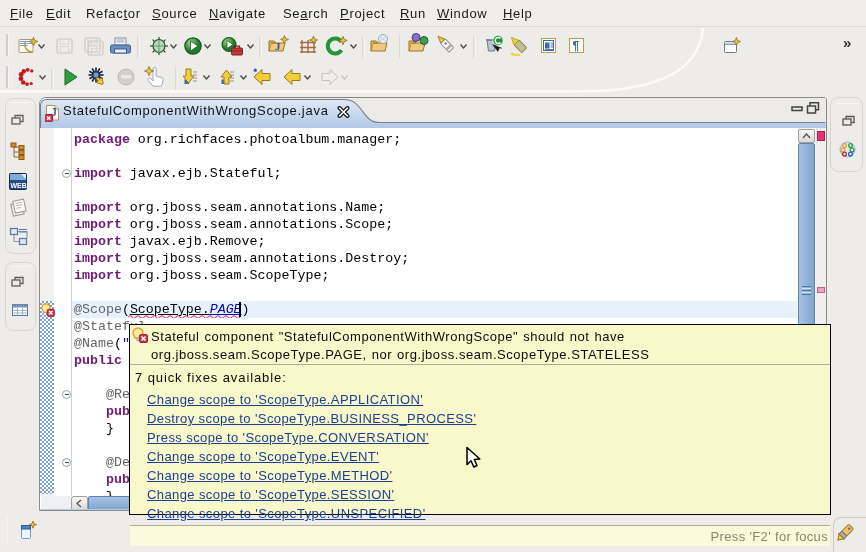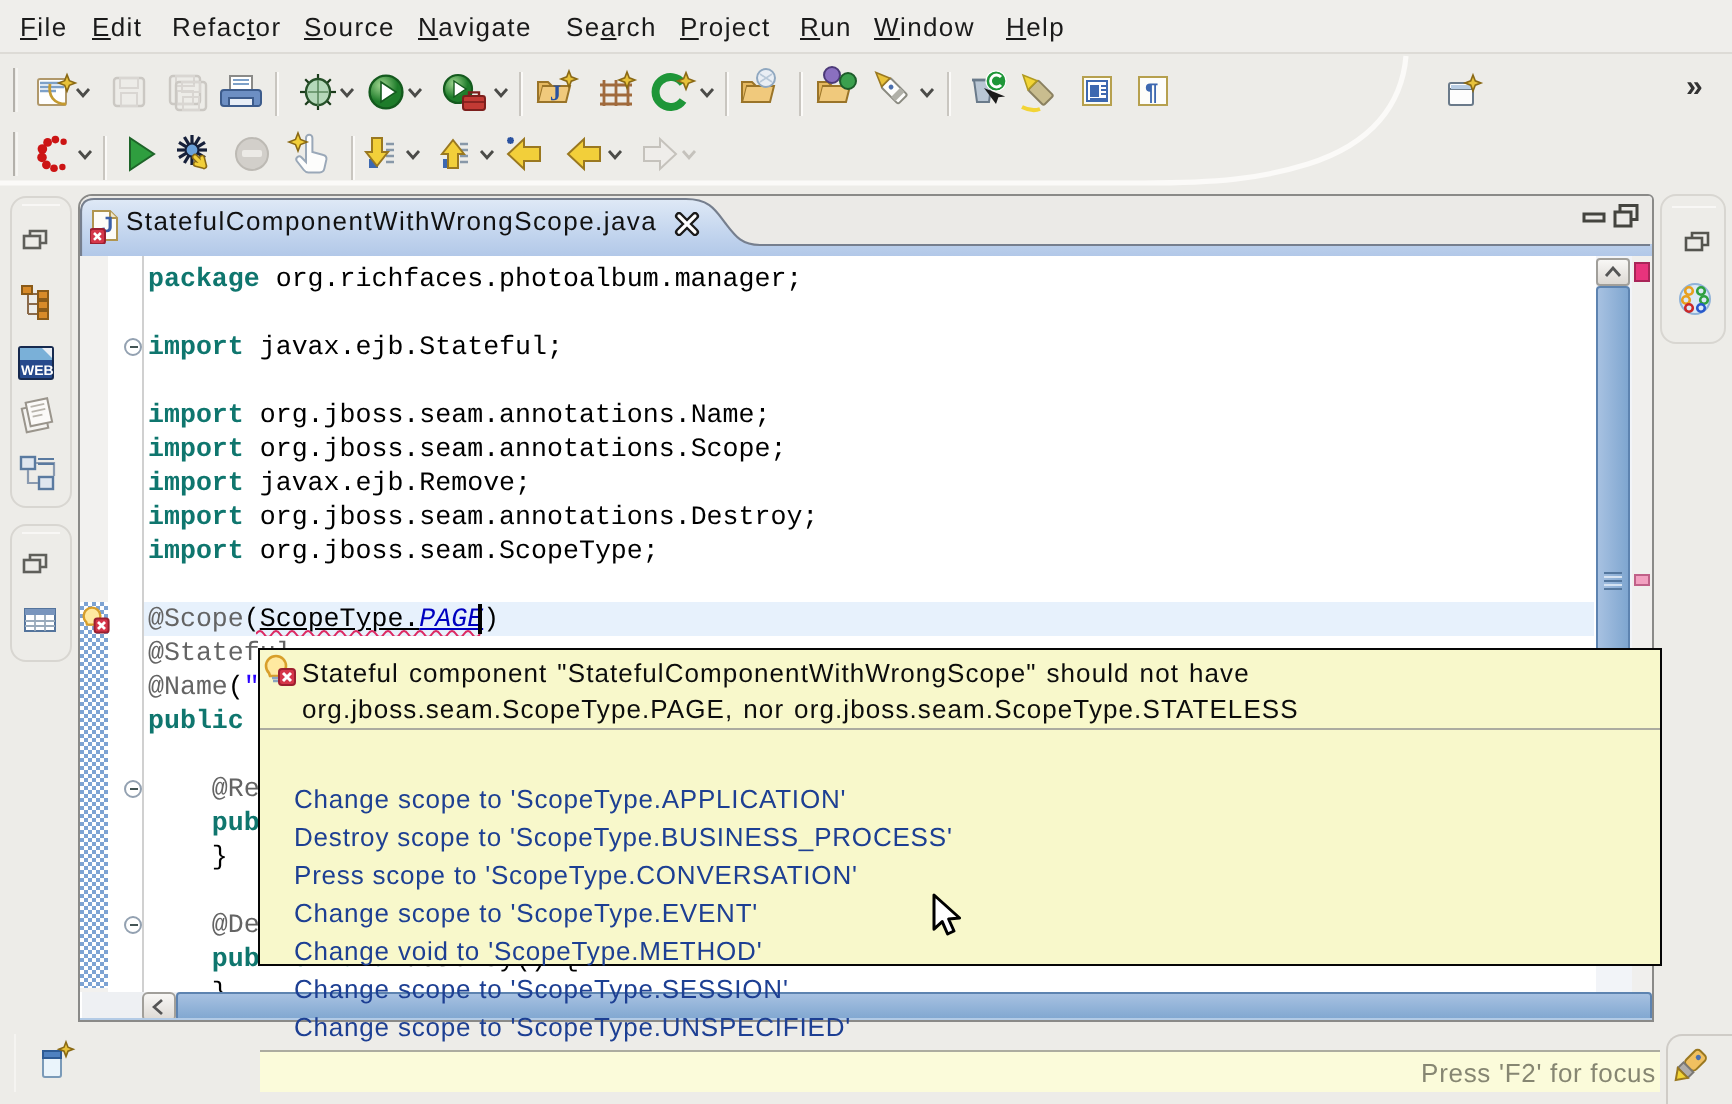--- a/index.html
+++ b/index.html
@@ -4,30 +4,30 @@
 html,body{width:866px;height:552px;overflow:hidden}
 body{background:#edece8;font-family:"Liberation Sans",sans-serif;position:relative}
 .abs{position:absolute}
 #menubar{position:absolute;left:0;top:0;width:866px;height:27px;background:#efeeeb;border-bottom:1px solid #dddbd6;font-size:13px;letter-spacing:0.7px;color:#1a1a1a}
 #menubar span{position:absolute;top:6px}
 
 #frame{position:absolute;left:39px;top:97px;width:788px;height:414px;border:1px solid #8a8a88;border-radius:7px 3px 0 0;background:#fff;overflow:hidden}
 #header{position:absolute;left:0;top:0;width:786px;height:30px;background:linear-gradient(180deg,#fbfbfa 0%,#e3ebf4 70%,#d2e1f0 100%)}
 #band{position:absolute;left:0;top:24px;width:786px;height:6px;background:#b5cbe9;border-bottom:1px solid #a3bcde}
 .code{position:absolute;left:73px;font:13.3px/17px "Liberation Mono",monospace;color:#000;white-space:pre;letter-spacing:0}
-.code b{color:#0f766e;font-weight:bold}
+.code b{color:#701a75;font-weight:bold}
 .code .an{color:#646464}
 .code .st{color:#2a00ff}
 #ruler{position:absolute;left:0;top:30px;width:14px;height:368px;background:#f2f1ef}
 #checker{position:absolute;left:0px;top:173px;width:14px;height:193px;background-image:linear-gradient(45deg,#7da3d3 25%,transparent 25%,transparent 75%,#7da3d3 75%),linear-gradient(45deg,#7da3d3 25%,transparent 25%,transparent 75%,#7da3d3 75%);background-size:4px 4px;background-position:0 0,2px 2px;background-color:#fff}
 #foldcol{position:absolute;left:14px;top:30px;width:18px;height:368px;background:#fff;border-right:1px solid #d0d0d0}
 .fold{position:absolute;left:22px;width:9px;height:9px;border:1px solid #93a1b1;border-radius:50%;background:#fff}
 .fold:after{content:"";position:absolute;left:1.5px;top:3px;width:4px;height:1px;background:#455}
-#popup{position:absolute;left:129px;top:324px;width:702px;height:159px;background:#f8f8cb;border:1px solid #060606;font-size:13px;z-index:40}
-#popup .lnk{position:absolute;left:17px;color:#1d3f93;white-space:nowrap;letter-spacing:0.4px}
+#popup{position:absolute;left:129px;top:324px;width:702px;height:191px;background:#f8f8cb;border:1px solid #060606;font-size:13px;z-index:40}
+#popup .lnk{position:absolute;left:17px;color:#1d3f93;text-decoration:underline;white-space:nowrap;letter-spacing:0.4px}
 #pfoot{position:absolute;left:0;top:200px;width:700px;height:21px;background:#fbfbda;border-top:1px solid #acaca0;color:#868672;text-align:right;padding:3px 2px 0 0;letter-spacing:0.35px}
 </style></head>
 <body>
 <div id="menubar">
  <span style="left:10px"><u>F</u>ile</span>
  <span style="left:46px"><u>E</u>dit</span>
  <span style="left:86px">Refac<u>t</u>or</span>
  <span style="left:152px"><u>S</u>ource</span>
  <span style="left:209px"><u>N</u>avigate</span>
  <span style="left:283px">Se<u>a</u>rch</span>
@@ -303,25 +303,26 @@
 
 <div id="popup">
  <svg class="abs" style="left:2px;top:2px" width="16" height="17" viewBox="0 0 16 17">
   <path d="M6,1 a5,5 0 0 1 5,5 q0,2 -1.5,3.5 l-0.5,1.5 h-6 l-0.5,-1.5 q-1.5,-1.5 -1.5,-3.5 a5,5 0 0 1 5,-5" fill="#ffe9a0" stroke="#d89f2b" stroke-width="1.3"></path>
   <path d="M4,12 h4 M4.5,13.5 h3" stroke="#8aa4c0" stroke-width="1.2"></path>
   <rect x="7.5" y="7.5" width="8" height="8" rx="1.5" fill="#d5364a" stroke="#9c1f30"></rect>
   <path d="M9.5,9.5 l4,4 m0,-4 l-4,4" stroke="#fff" stroke-width="1.5"></path>
  </svg>
  <div class="abs" style="left:21px;top:3px;line-height:18px;color:#0c0c0c;letter-spacing:0.55px;word-spacing:0.8px">Stateful component "StatefulComponentWithWrongScope" should not have<br>org.jboss.seam.ScopeType.PAGE, nor org.jboss.seam.ScopeType.STATELESS</div>
  <div class="abs" style="left:0;top:39px;width:700px;height:1px;background:#acaca0"></div>
+ <div class="abs" style="left:5px;top:45px;color:#0c0c0c;letter-spacing:0.9px">7 quick fixes available:</div>
  <div class="lnk" style="top:67px">Change scope to 'ScopeType.APPLICATION'</div>
  <div class="lnk" style="top:86px">Destroy scope to 'ScopeType.BUSINESS_PROCESS'</div>
  <div class="lnk" style="top:105px">Press scope to 'ScopeType.CONVERSATION'</div>
  <div class="lnk" style="top:124px">Change scope to 'ScopeType.EVENT'</div>
- <div class="lnk" style="top:143px">Change void to 'ScopeType.METHOD'</div>
+ <div class="lnk" style="top:143px">Change scope to 'ScopeType.METHOD'</div>
  <div class="lnk" style="top:181px">Change scope to 'ScopeType.UNSPECIFIED'</div>
  <div class="lnk" style="top:162px">Change scope to 'ScopeType.SESSION'</div>
  <div id="pfoot">Press 'F2' for focus</div>
 </div>
 
 <div class="abs" style="left:5px;top:98px;width:31px;height:156px;border:1px solid #d8d6d1;border-radius:8px"></div>
 <div class="abs" style="left:11px;top:102px;width:19px;height:1px;background:#c2bfb9;border-bottom:1px solid #f8f7f5"></div>
 <div class="abs" style="left:5px;top:262px;width:31px;height:69px;border:1px solid #d8d6d1;border-radius:8px"></div>
 <div class="abs" style="left:11px;top:266px;width:19px;height:1px;background:#c2bfb9;border-bottom:1px solid #f8f7f5"></div>
 <svg class="abs" style="left:0;top:95px" width="40" height="240" viewBox="0 0 40 240">

